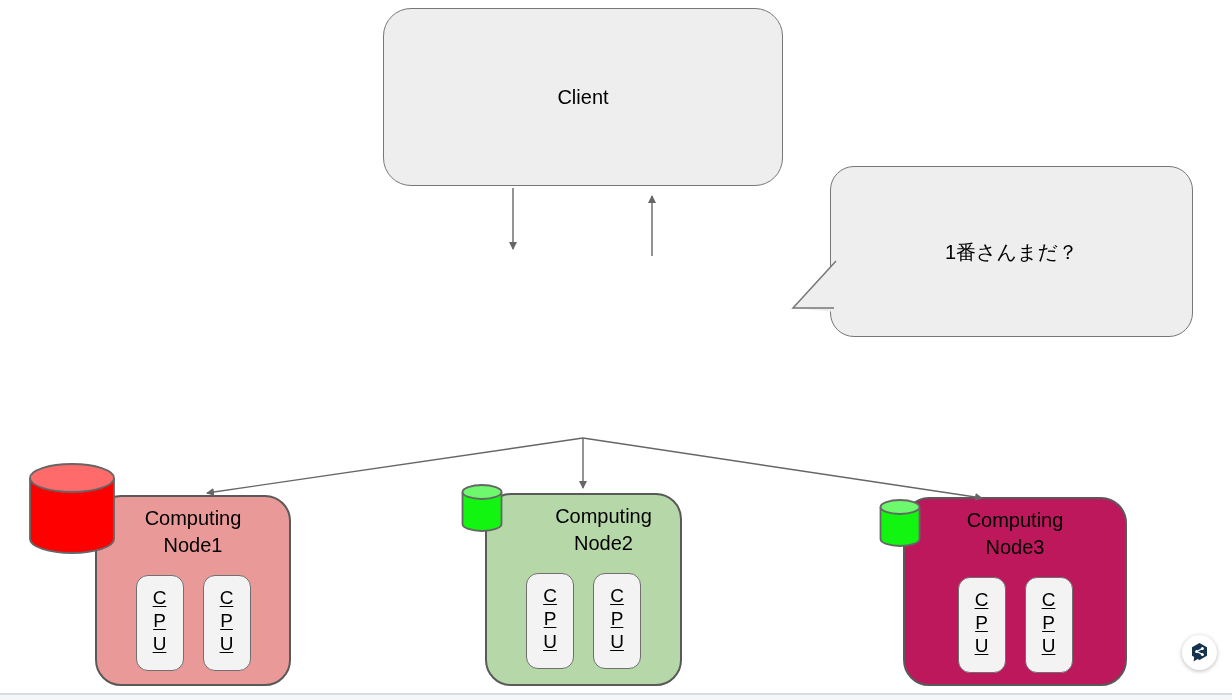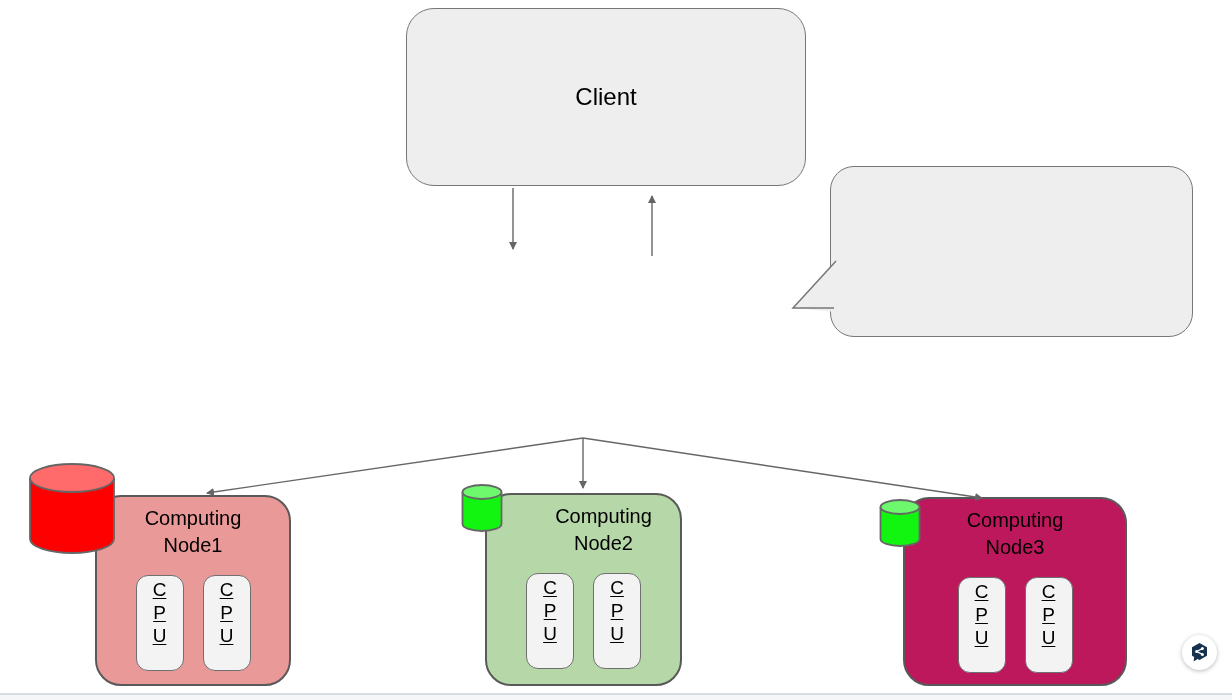--- a/index.html
+++ b/index.html
@@ -18,21 +18,21 @@
   .stage{
     position:relative;width:1232px;height:700px;background:#ffffff;
     overflow:hidden;
     font-family:"Liberation Sans","DejaVu Sans",sans-serif;
     color:var(--text);
   }
   .gbox{
     position:absolute;background:var(--box-fill);
     border:1.5px solid var(--box-border);border-radius:28px;
     display:flex;align-items:center;justify-content:center;
-    font-size:24px;box-sizing:border-box;margin-left:23px;
+    font-size:20px;box-sizing:border-box;
   }
   .bubble{
     position:absolute;left:830px;top:166px;width:363px;height:171px;
     background:var(--box-fill);border:1.5px solid var(--box-border);
     border-radius:24px;box-sizing:border-box;
     display:flex;flex-direction:column;align-items:center;justify-content:center;
     font-size:20px;line-height:30px;text-align:center;
   }
   .cnode{
     position:absolute;border:2px solid var(--node-border);
@@ -45,21 +45,21 @@
   .cpu-row{
     position:absolute;left:0;right:0;top:78px;
     display:flex;justify-content:center;gap:19px;
   }
   .cpu-box{
     width:48px;height:96px;background:var(--cpu-fill);
     border:1.5px solid var(--cpu-border);border-radius:12px;
     box-sizing:border-box;display:flex;justify-content:center;
   }
   .cpu-text{
-    display:block;width:16px;margin-top:2px;
+    display:block;width:16px;margin-top:10px;
     font-size:19px;line-height:23px;text-align:center;
     word-break:break-all;text-decoration:underline;
     text-underline-offset:2px;
   }
   .overlay{position:absolute;left:0;top:0;pointer-events:none;}
   .arrow{stroke:var(--arrow);stroke-width:1.4;fill:none;}
   .cyl{stroke:var(--arrow);stroke-width:1.8;}
   .bottom-line{position:absolute;left:0;top:693px;width:1232px;height:1.5px;background:var(--bottom-line);}
   .bottom-strip{position:absolute;left:0;top:694.5px;width:1232px;height:5.5px;background:var(--bottom-strip);}
   .badge{
@@ -72,20 +72,21 @@
 <body>
 
 <div class="stage">
 
   <div class="gbox" style="left:383px;top:8px;width:400px;height:178px">
     <span>Client</span>
   </div>
 
 
   <div class="bubble">
+    <div>1番さんまだ？</div>
   </div>
 
   <div class="cnode" style="left: 95px; top: 495px; width: 196px; height: 191px; background: rgb(234, 153, 153);">
     <div class="cnode-label">Computing Node1</div>
     <div class="cpu-row">
       <div class="cpu-box">
         <span class="cpu-text">CPU</span>
       </div>
       <div class="cpu-box">
         <span class="cpu-text">CPU</span>

